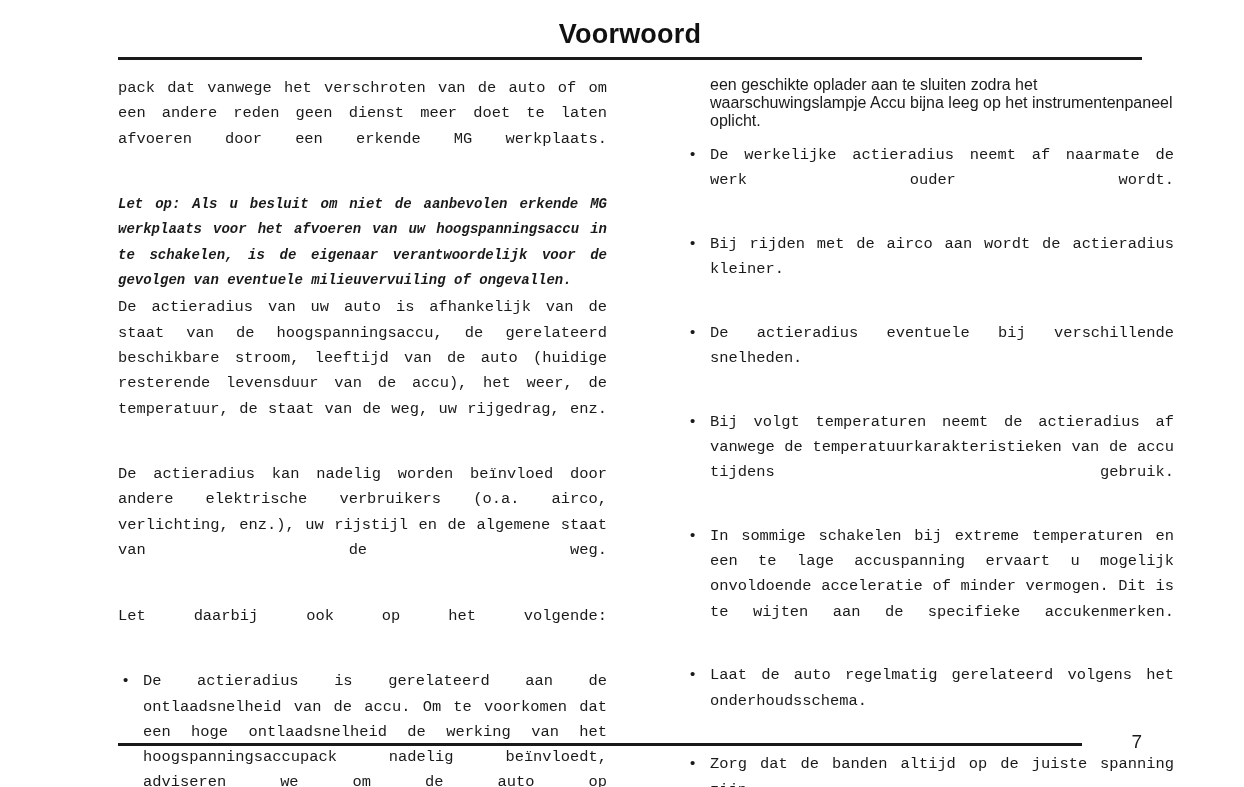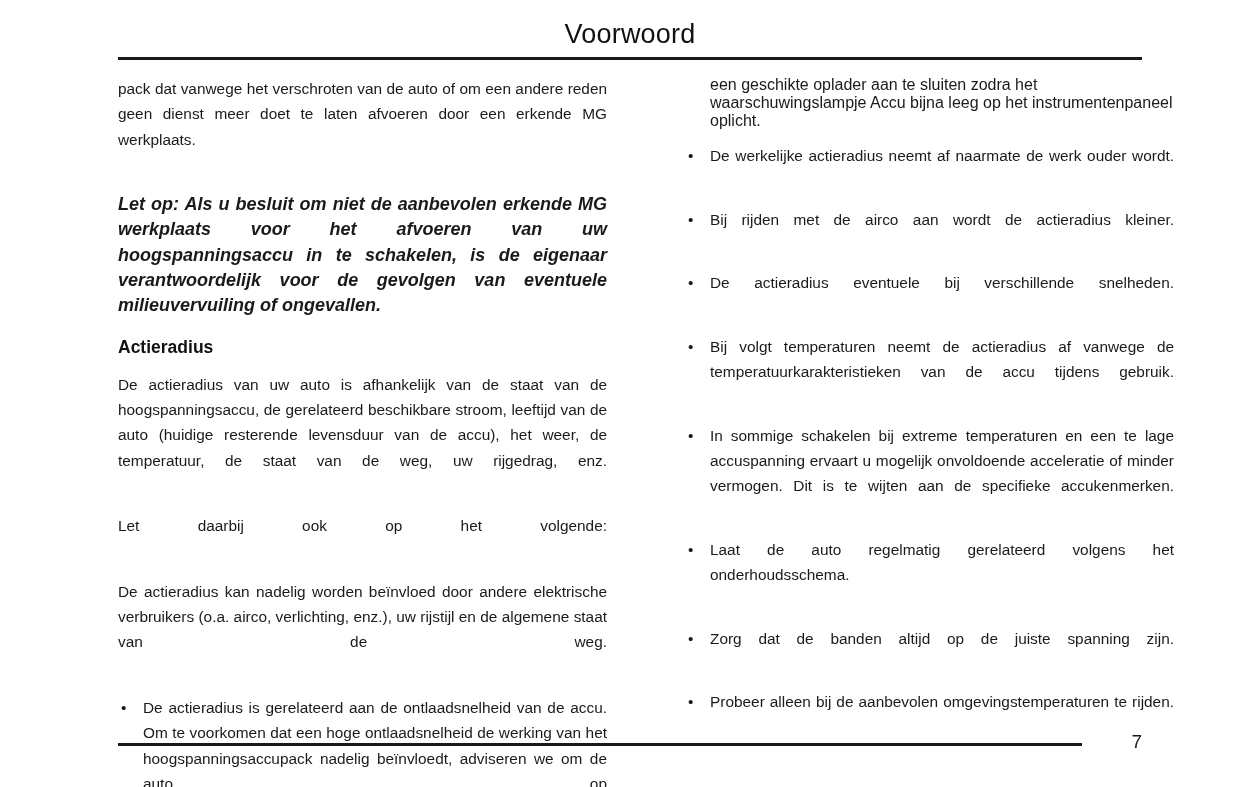--- a/index.html
+++ b/index.html
@@ -24,21 +24,21 @@
 
   
   .header {
     position: absolute;
     left: 118px;
     top: 20px;
     width: 1024px;
   }
   .page-title {
     font-size: 27px;
-    font-weight: normal;
+    font-weight: bold;
     text-align: center;
     letter-spacing: 0.2px;
     line-height: 1.1;
     margin: 0;
     color: #111111;
   }
   .header-rule {
     margin-top: 7px;
     height: 3px;
     background: #1a1a1a;
@@ -63,37 +63,38 @@
 
   p, .bullet {
     margin: 0;
     font-size: 15.4px;
     line-height: 25.3px;
     text-align: justify;
     text-justify: inter-word;
     color: #1a1a1a;
     -webkit-hyphens: none;
     hyphens: none;
+    font-family: Liberation Mono, monospace;
   }
   p.para { margin-bottom: 15px; }
 
   
   p.para::after,
   .bullet .bullet-text::after {
     content: "";
     display: inline-block;
     width: 100%;
   }
 
   .note {
     font-weight: bold;
     font-style: italic;
-    font-size: 18px;
+    font-size: 14px;
     line-height: 25.3px;
-    margin-bottom: 17px;
+    margin-bottom: 2px;
     text-align: justify;
   }
 
   .section-heading {
     font-size: 17.5px;
     font-weight: bold;
     line-height: 22px;
     margin: 0 0 14px 0;
     color: #111111;
   }
@@ -161,27 +162,26 @@
   </div>
 
   <div class="columns">
 
     <div class="col col-left">
 
       <p class="para">pack dat vanwege het verschroten van de auto of om een andere reden geen dienst meer doet te laten afvoeren door een erkende MG werkplaats.</p>
 
       <p class="note">Let op: Als u besluit om niet de aanbevolen erkende MG werkplaats voor het afvoeren van uw hoogspanningsaccu in te schakelen, is de eigenaar verantwoordelijk voor de gevolgen van eventuele milieuvervuiling of ongevallen.</p>
 
-      <h2 class="section-heading">Actieradius</h2>
 
       <p class="para">De actieradius van uw auto is afhankelijk van de staat van de hoogspanningsaccu, de gerelateerd beschikbare stroom, leeftijd van de auto (huidige resterende levensduur van de accu), het weer, de temperatuur, de staat van de weg, uw rijgedrag, enz.</p>
 
+      <p class="para">De actieradius kan nadelig worden beïnvloed door andere elektrische verbruikers (o.a. airco, verlichting, enz.), uw rijstijl en de algemene staat van de weg.</p>
+
       <p class="para">Let daarbij ook op het volgende:</p>
-
-      <p class="para">De actieradius kan nadelig worden beïnvloed door andere elektrische verbruikers (o.a. airco, verlichting, enz.), uw rijstijl en de algemene staat van de weg.</p>
 
       <div class="bullet">
         <span class="dot">•</span>
         <span class="bullet-text">De actieradius is gerelateerd aan de ontlaadsnelheid van de accu. Om te voorkomen dat een hoge ontlaadsnelheid de werking van het hoogspanningsaccupack nadelig beïnvloedt, adviseren we om de auto op</span>
       </div>
 
     </div>
 
     <div class="col col-right">
 

